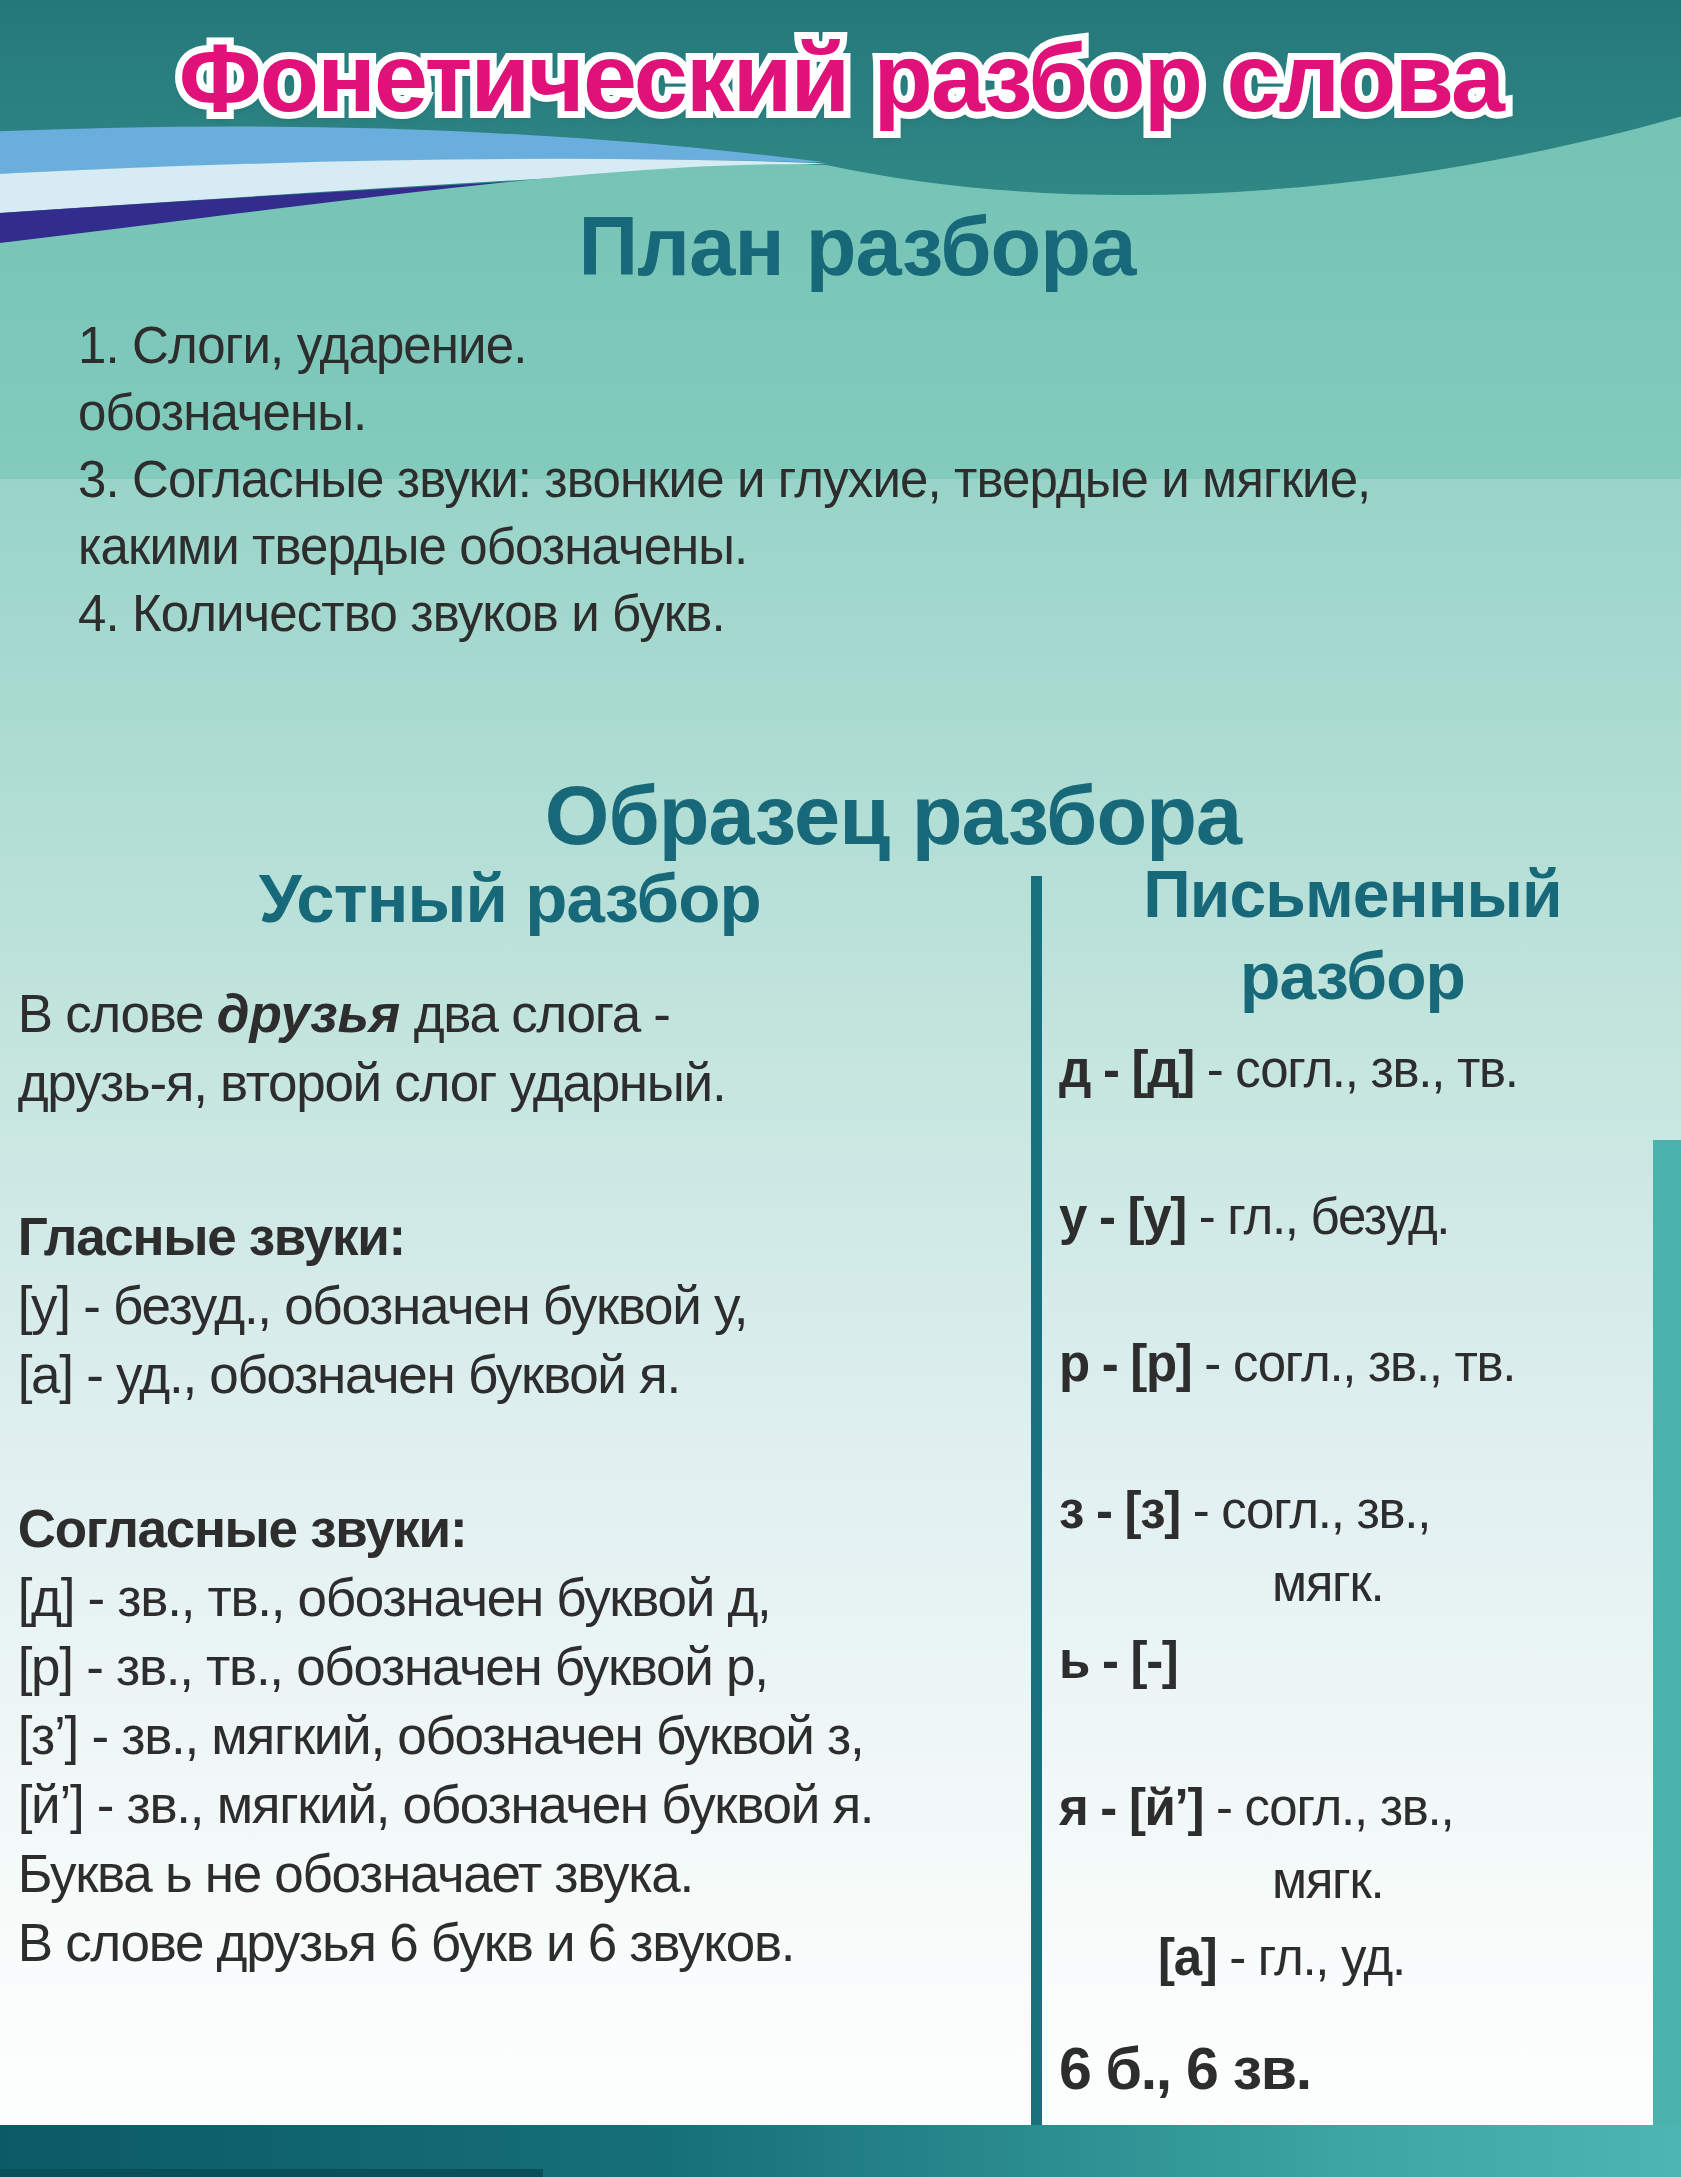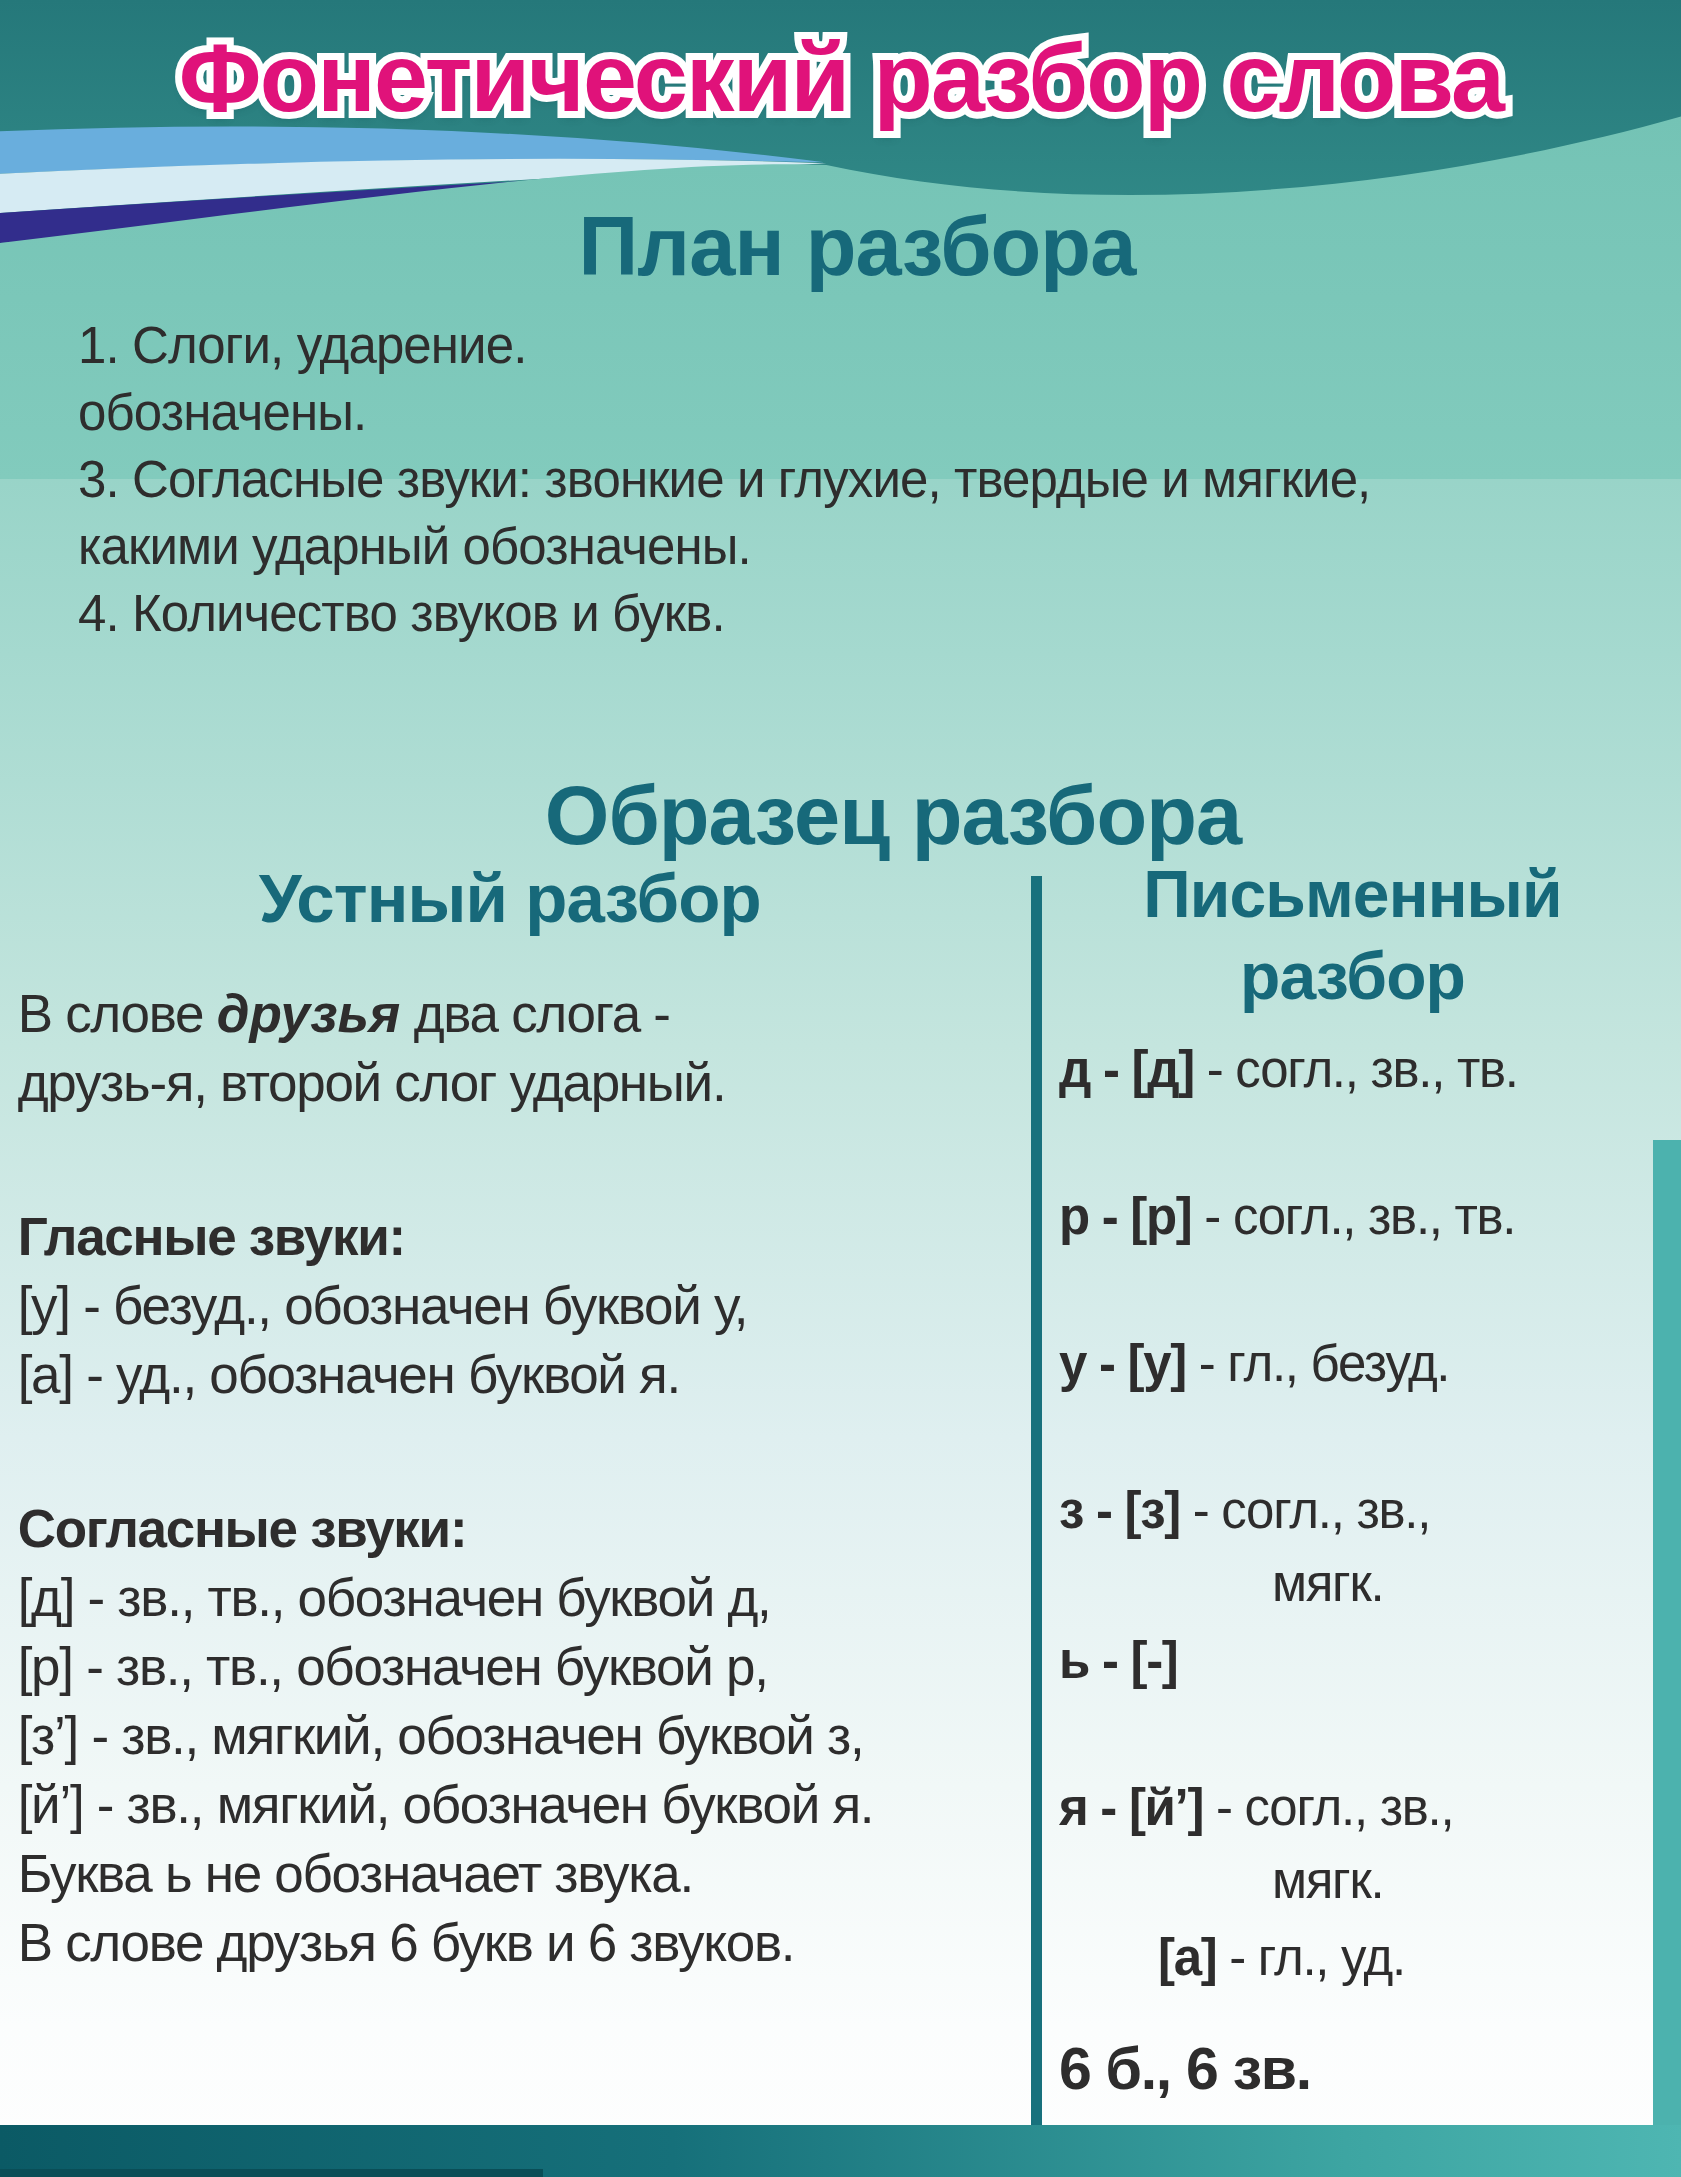--- a/index.html
+++ b/index.html
@@ -114,21 +114,21 @@
   <div class="title-wrap">
     <span class="title-layer title-stroke">Фонетический разбор слова</span>
     <span class="title-layer title-fill">Фонетический разбор слова</span>
   </div>
 
   <h2 class="big-heading plan-heading">План разбора</h2>
   <div class="plan-lines">
     <div>1. Слоги, ударение.</div>
     <div>обозначены.</div>
     <div>3. Согласные звуки: звонкие и глухие, твердые и мягкие,</div>
-    <div>какими ударный обозначены.</div>
+    <div>какими твердые обозначены.</div>
     <div>4. Количество звуков и букв.</div>
   </div>
 
   <h2 class="big-heading sample-heading">Образец разбора</h2>
 
   <h3 class="col-heading oral-heading">Устный разбор</h3>
   <h3 class="col-heading written-heading">Письменный разбор</h3>
 
   <div class="oral-body">
     <p><span>В слове </span><span class="word-bold">друзья</span><span> два слога -</span></p>
@@ -143,23 +143,23 @@
     <p>[р] - зв., тв., обозначен буквой р,</p>
     <p>[з’] - зв., мягкий, обозначен буквой з,</p>
     <p>[й’] - зв., мягкий, обозначен буквой я.</p>
     <p>Буква ь не обозначает звука.</p>
     <p>В слове друзья 6 букв и 6 звуков.</p>
   </div>
 
   <div class="written-body">
     <p class="wrow"><span class="b">д - [д]</span><span> - согл., зв., тв.</span></p>
 
+    <p class="wrow wrow-gap"><span class="b">у - [у]</span><span> - гл., безуд.</span></p>
+
     <p class="wrow wrow-gap"><span class="b">р - [р]</span><span> - согл., зв., тв.</span></p>
-
-    <p class="wrow wrow-gap"><span class="b">у - [у]</span><span> - гл., безуд.</span></p>
 
     <p class="wrow wrow-gap"><span class="b">з - [з]</span><span> - согл., зв.,</span><span class="cont-line">мягк.</span></p>
 
     <p class="wrow wrow-small-gap"><span class="b">ь - [-]</span><span></span></p>
 
     <p class="wrow wrow-gap"><span class="b">я - [й’]</span><span> - согл., зв.,</span><span class="cont-line">мягк.</span></p>
 
     <p class="wrow wrow-small-gap arow"><span class="b">[а]</span><span> - гл., уд.</span></p>
 
     <p class="wrow wtotal">6 б., 6 зв.</p>

